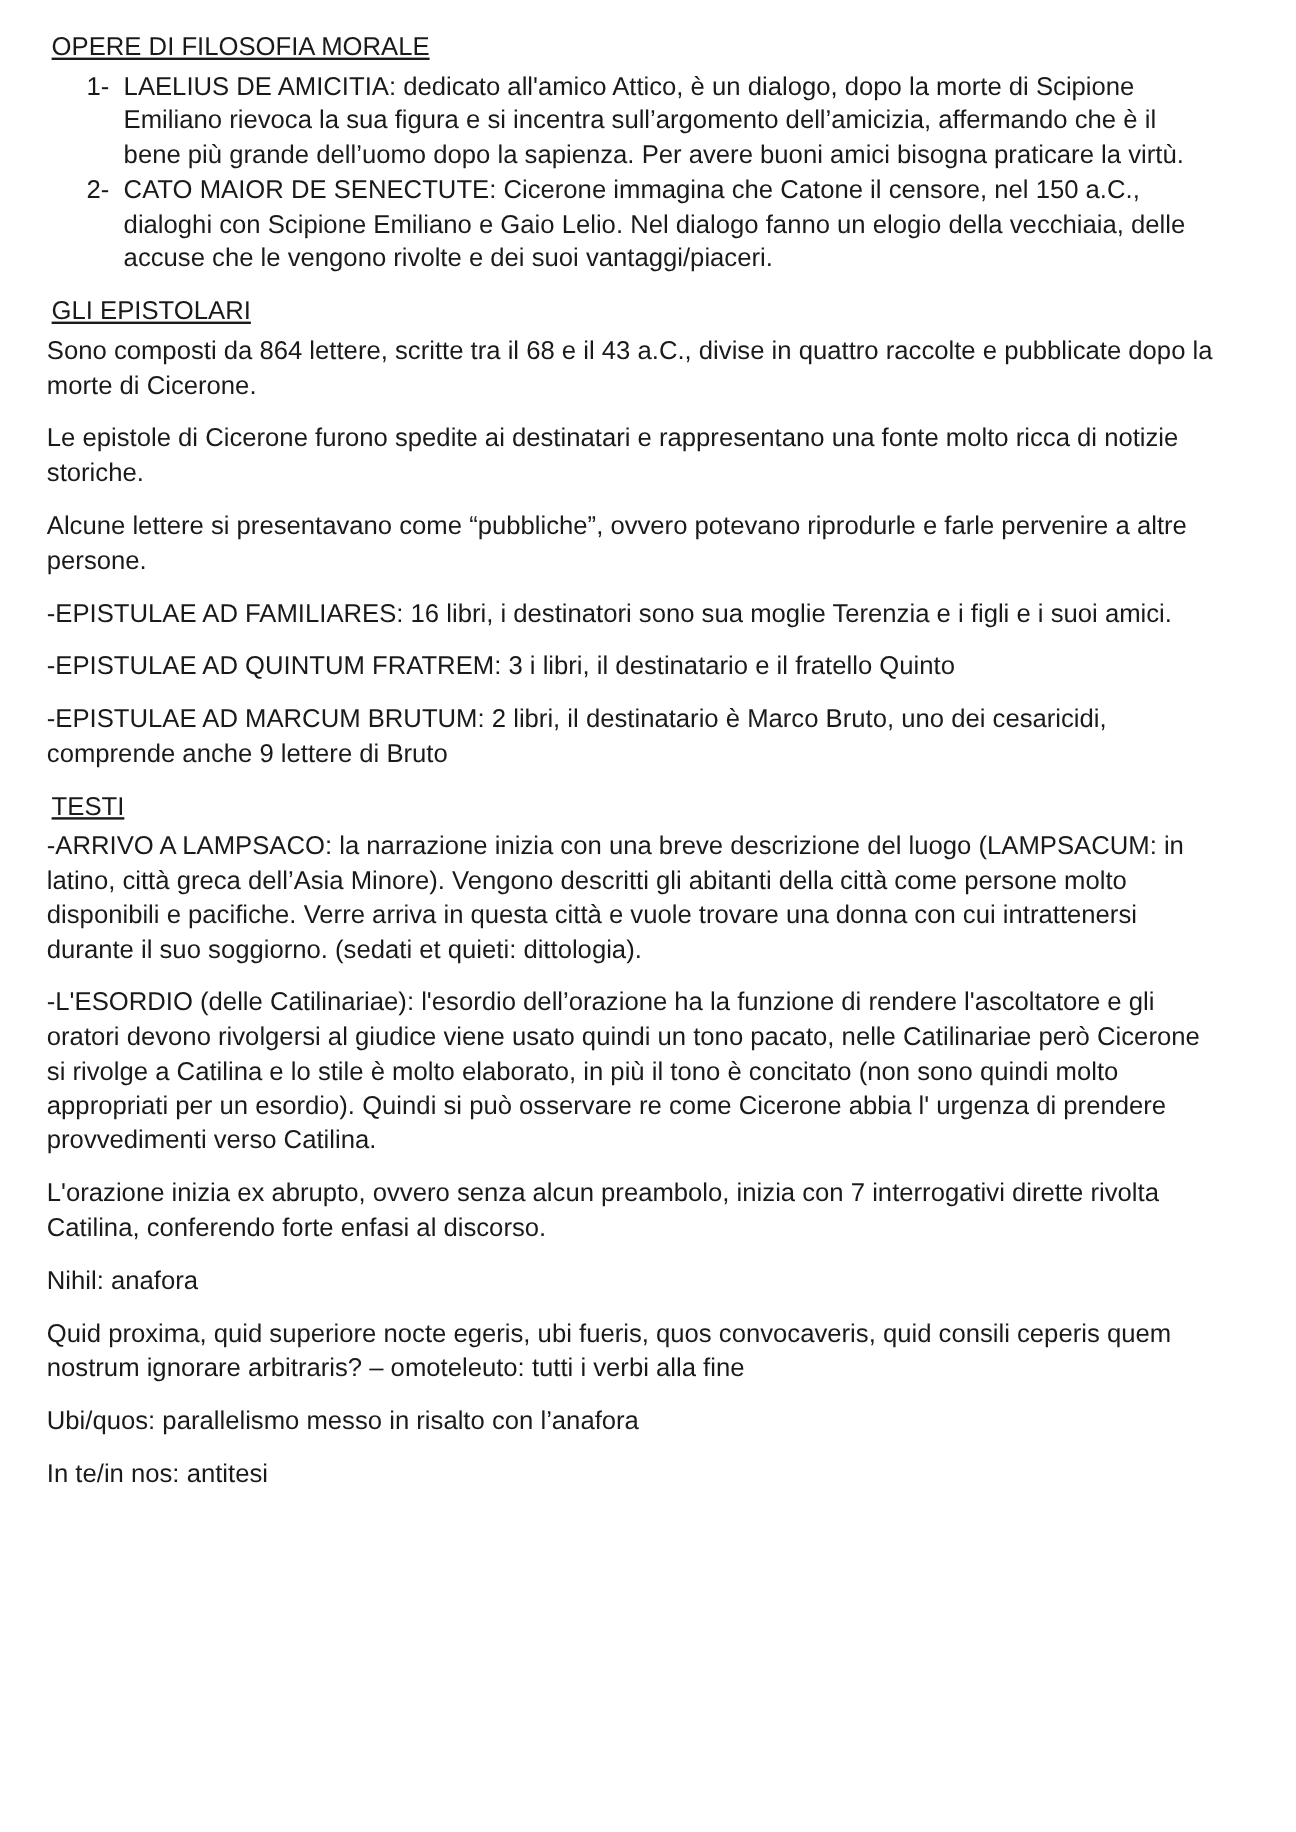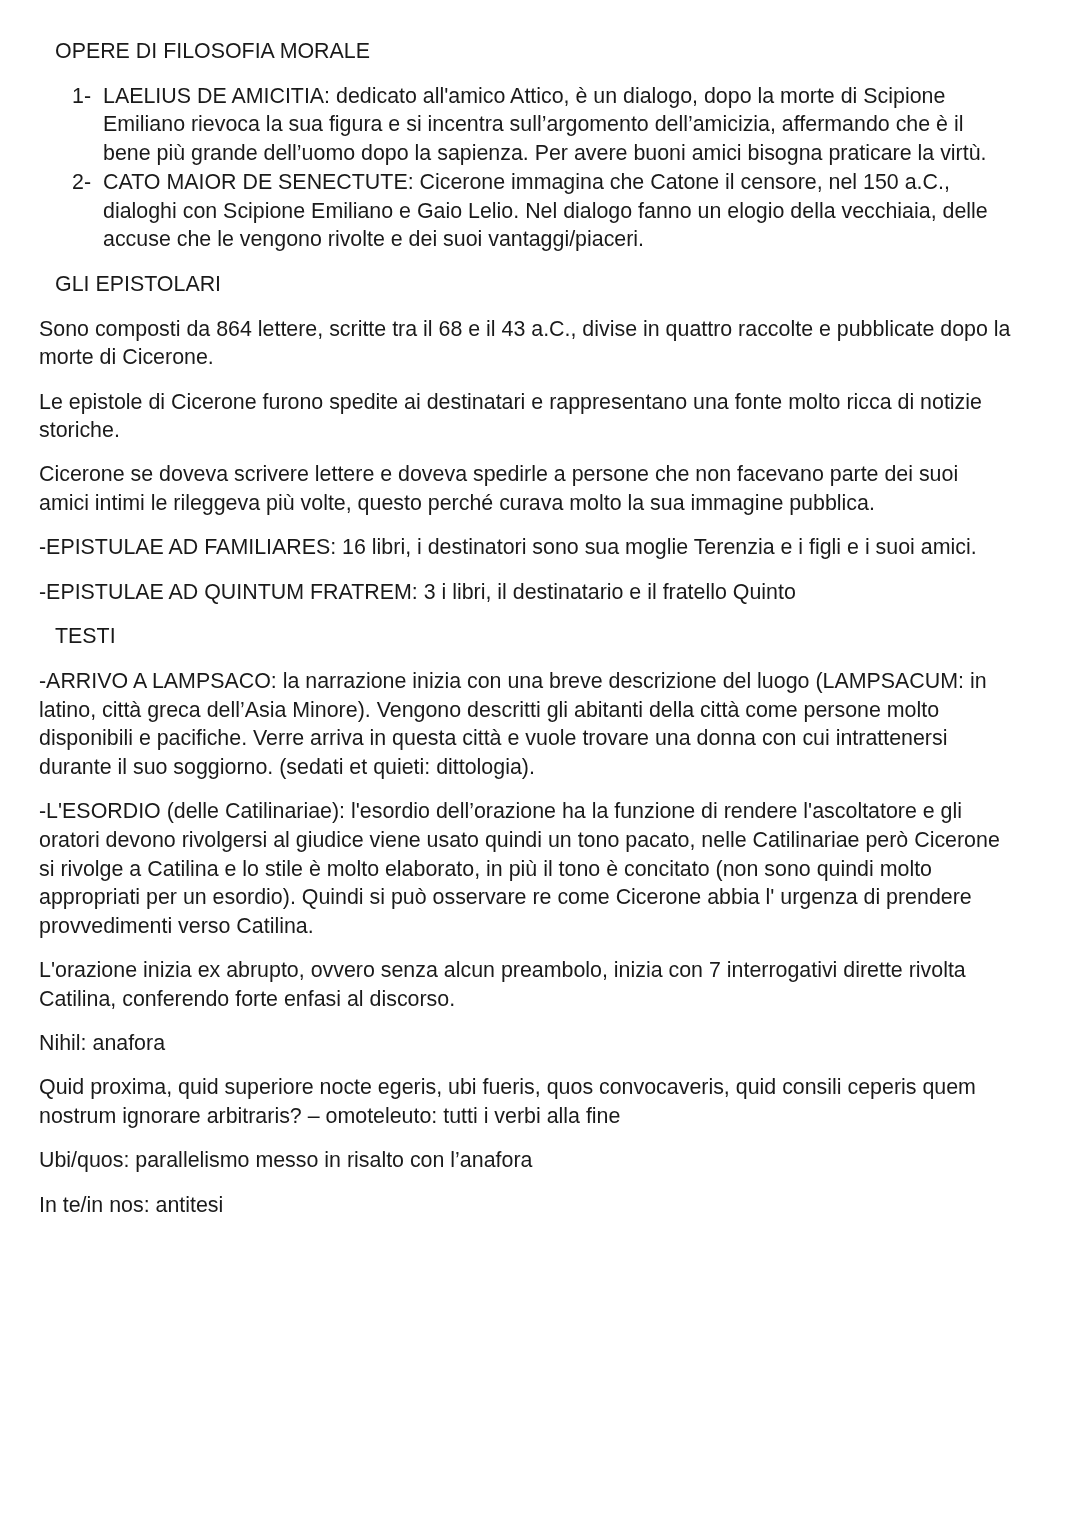--- a/index.html
+++ b/index.html
@@ -17,23 +17,24 @@
     overflow: hidden;
     box-sizing: border-box;
     padding: 21px 67px 0 39px;
     font-family: "Liberation Sans", "DejaVu Sans", sans-serif;
     font-size: 21.4px;
     line-height: 28.7px;
     color: #1a1a1a;
     -webkit-font-smoothing: antialiased;
   }
   .hd {
-    margin: 16px;
+    margin: 4px;
     font-size: inherit;
     font-weight: 400;
+    text-decoration: underline;
     text-decoration-thickness: 2px;
     text-underline-offset: 2px;
   }
   p.para {
     margin: 0 0 15.5px 0;
   }
   ol.numlist {
     list-style: none;
     margin: 0 0 15.5px 0;
     padding: 0;
@@ -63,23 +64,24 @@
     </li>
     <li>
       <span class="mk">2-</span>
       <span class="li-text">CATO MAIOR DE SENECTUTE: Cicerone immagina che Catone il censore, nel 150 a.C., dialoghi con Scipione Emiliano e Gaio Lelio. Nel dialogo fanno un elogio della vecchiaia, delle accuse che le vengono rivolte e dei suoi vantaggi/piaceri.</span>
     </li>
   </ol>
 
   <h2 class="hd">GLI EPISTOLARI</h2>
   <p class="para">Sono composti da 864 lettere, scritte tra il 68 e il 43 a.C., divise in quattro raccolte e pubblicate dopo la morte di Cicerone.</p>
   <p class="para">Le epistole di Cicerone furono spedite ai destinatari e rappresentano una fonte molto ricca di notizie storiche.</p>
-  <p class="para">Cicerone se doveva scrivere lettere e doveva spedirle a persone che non facevano parte dei suoi amici intimi le rileggeva più volte, questo perché curava molto la sua immagine pubblica.</p>
+  <p class="para">Alcune lettere si presentavano come “pubbliche”, ovvero potevano riprodurle e farle pervenire a altre persone.</p>
   <p class="para">-EPISTULAE AD FAMILIARES: 16 libri, i destinatori sono sua moglie Terenzia e i figli e i suoi amici.</p>
   <p class="para">-EPISTULAE AD QUINTUM FRATREM: 3 i libri, il destinatario e il fratello Quinto</p>
+  <p class="para">-EPISTULAE AD MARCUM BRUTUM: 2 libri, il destinatario è Marco Bruto, uno dei cesaricidi, comprende anche 9 lettere di Bruto</p>
 
   <h2 class="hd">TESTI</h2>
   <p class="para">-ARRIVO A LAMPSACO: la narrazione inizia con una breve descrizione del luogo (LAMPSACUM: in latino, città greca dell’Asia Minore). Vengono descritti gli abitanti della città come persone molto disponibili e pacifiche. Verre arriva in questa città e vuole trovare una donna con cui intrattenersi durante il suo soggiorno. (sedati et quieti: dittologia).</p>
   <p class="para">-L'ESORDIO (delle Catilinariae): l'esordio dell’orazione ha la funzione di rendere l'ascoltatore e gli oratori devono rivolgersi al giudice viene usato quindi un tono pacato, nelle Catilinariae però Cicerone si rivolge a Catilina e lo stile è molto elaborato, in più il tono è concitato (non sono quindi molto appropriati per un esordio). Quindi si può osservare re come Cicerone abbia l' urgenza di prendere provvedimenti verso Catilina.</p>
   <p class="para">L'orazione inizia ex abrupto, ovvero senza alcun preambolo, inizia con 7 interrogativi dirette rivolta Catilina, conferendo forte enfasi al discorso.</p>
   <p class="para">Nihil: anafora</p>
   <p class="para">Quid proxima, quid superiore nocte egeris, ubi fueris, quos convocaveris, quid consili ceperis quem nostrum ignorare arbitraris? – omoteleuto: tutti i verbi alla fine</p>
   <p class="para">Ubi/quos: parallelismo messo in risalto con l’anafora</p>
   <p class="para">In te/in nos: antitesi</p>
 

